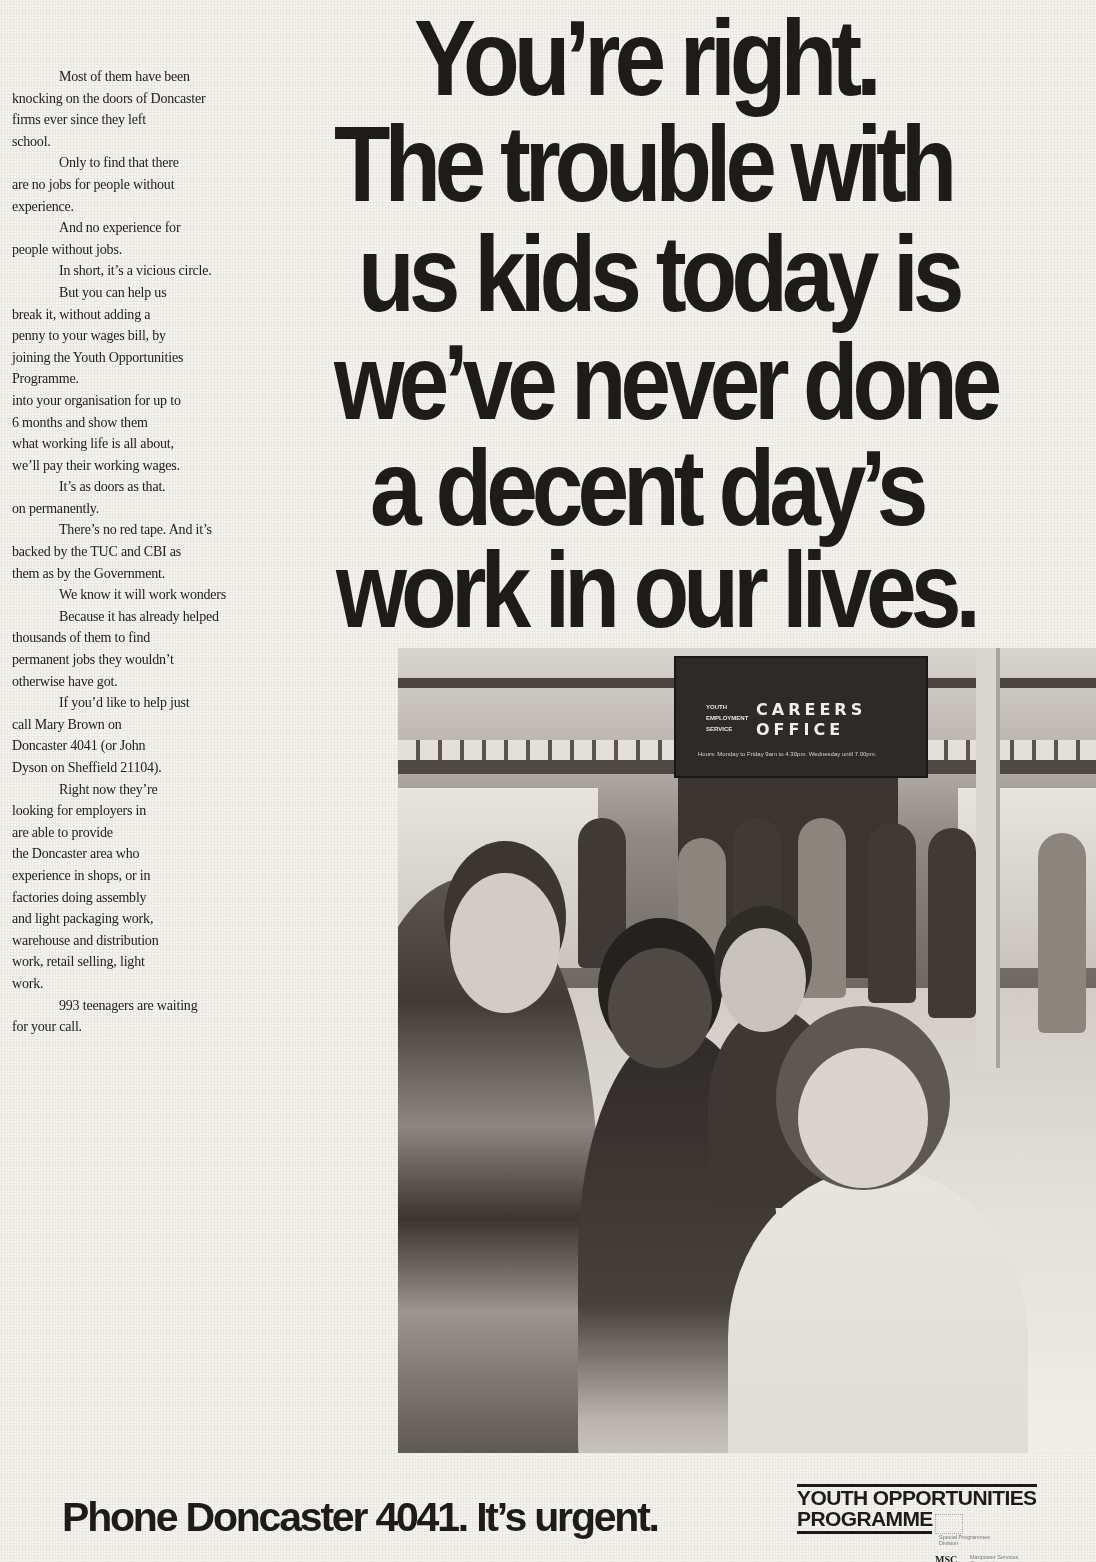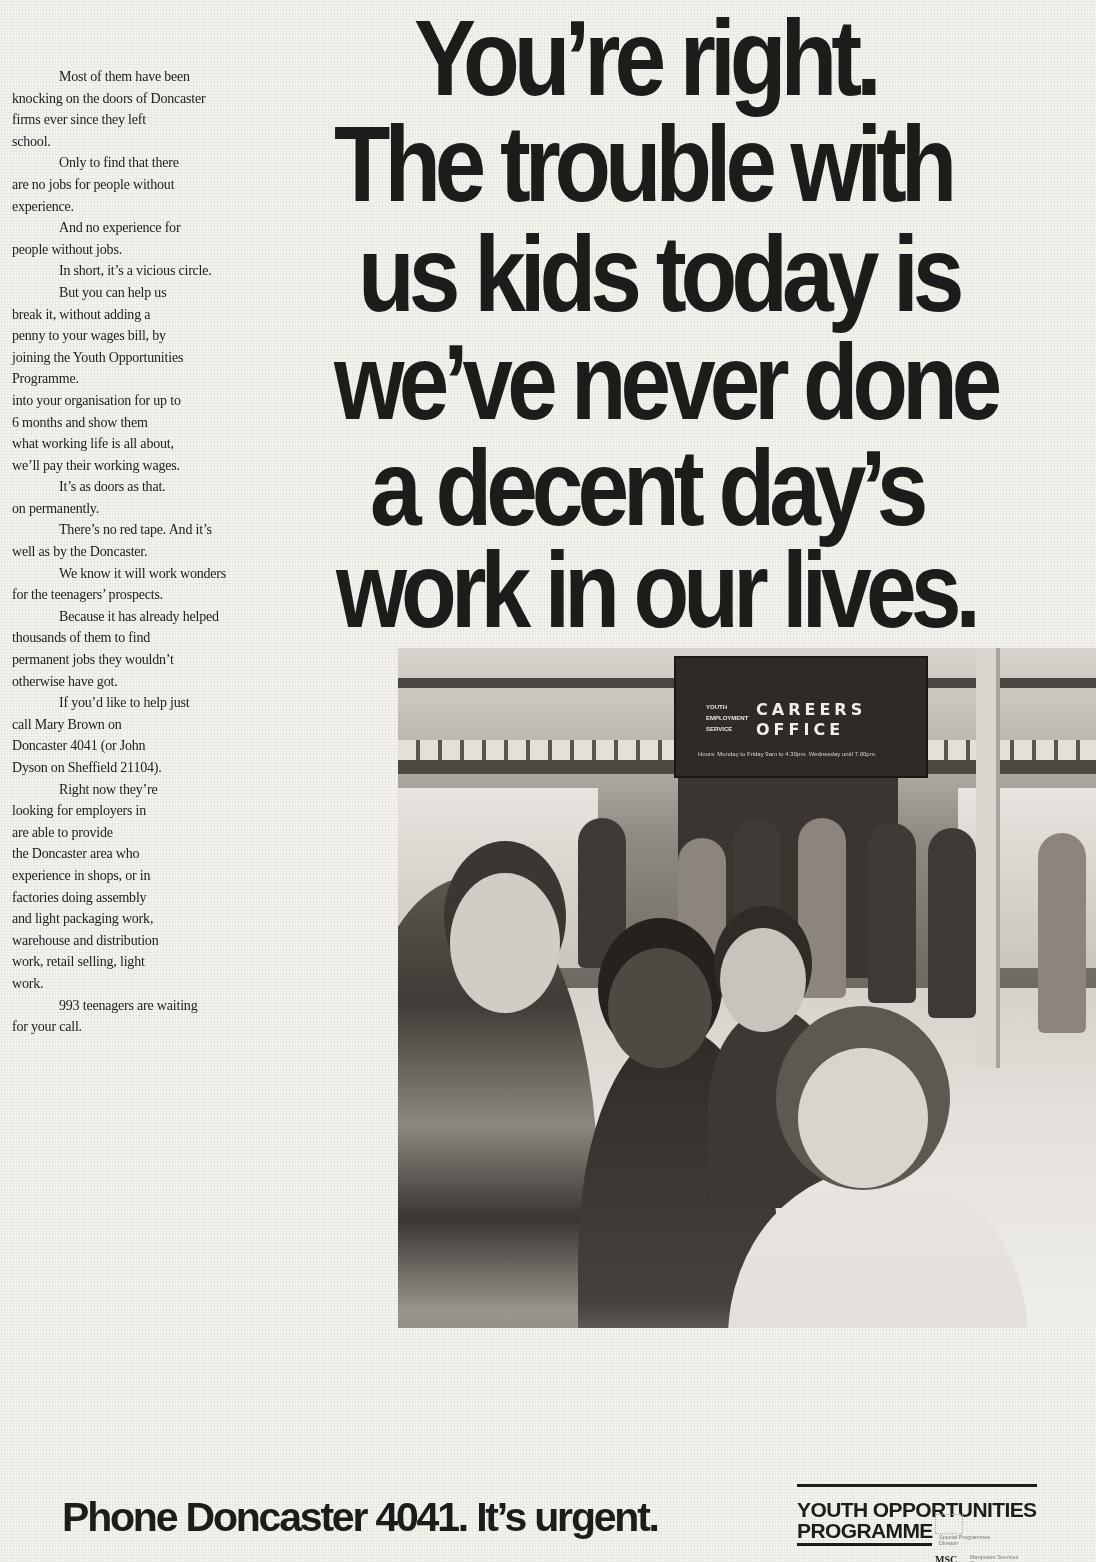--- a/index.html
+++ b/index.html
@@ -13,21 +13,21 @@
     letter-spacing:-0.2px;color:#232120;}
   .copy p{margin:0;}
   .copy .ind{text-indent:47px;}
   
   .headline{position:absolute;left:326px;top:0;width:770px;
     font-family:"Liberation Sans","DejaVu Sans",sans-serif;font-weight:700;
     color:#1e1c1a;}
   .hl{position:absolute;white-space:nowrap;font-size:104px;line-height:104px;letter-spacing:-6px;
     transform-origin:left top;}
   
-  .photo{position:absolute;left:398px;top:648px;width:698px;height:680px;overflow:hidden;
+  .photo{position:absolute;left:398px;top:648px;width:698px;height:805px;overflow:hidden;
     background:linear-gradient(180deg,#bdb9b2 0%,#a8a39c 18%,#cfcbc4 40%,#e4e1dc 70%,#f0eee9 100%);}
   .photo .storefront{position:absolute;left:0;top:0;width:100%;height:340px;
     background:linear-gradient(180deg,#d8d5cf 0%,#b9b5ae 30%,#8f8a83 55%,#6d6861 100%);}
   .photo .ledge{position:absolute;left:0;top:30px;width:100%;height:10px;background:#4a4540;}
   .photo .frieze{position:absolute;left:0;top:92px;width:100%;height:20px;
     background:repeating-linear-gradient(90deg,#e3e0da 0 18px,#5a554f 18px 22px);}
   .photo .frieze2{position:absolute;left:0;top:112px;width:100%;height:14px;background:#4e4943;}
   .photo .pillar{position:absolute;left:578px;top:0;width:24px;height:420px;background:#d9d6d0;
     box-shadow:inset -4px 0 0 #aaa59e;}
   .sign{position:absolute;left:276px;top:8px;width:250px;height:118px;background:#2e2a27;
@@ -45,21 +45,21 @@
   .teen{position:absolute;border-radius:50% 50% 10% 10%;}
   .head{position:absolute;border-radius:50%;}
   
   .tagline{position:absolute;left:62px;top:1494px;font-family:Liberation Sans, sans-serif;
     font-weight:700;font-size:41px;letter-spacing:-2.2px;color:#1e1c1a;white-space:nowrap;}
   .logo{position:absolute;left:797px;top:1484px;width:240px;}
   .logo .rule{height:3px;background:#1e1c1a;width:240px;}
   .logo .rule.bottom{width:135px;margin-top:2px;}
   .logo .l1,.logo .l2{font-family:"Liberation Sans","DejaVu Sans",sans-serif;font-weight:700;
     font-size:21px;line-height:21px;letter-spacing:-0.6px;color:#1e1c1a;white-space:nowrap;}
-  .logo .l1{margin-top:12px;}
+  .logo .l1{margin-top:0;}
   .logo .boxes{position:absolute;left:138px;top:30px;width:105px;}
   .logo .box{width:26px;height:18px;border:1px dotted #aaa;display:inline-block;vertical-align:top;}
   .logo .msc{font-family:"Liberation Serif",serif;font-weight:700;font-size:10px;color:#1e1c1a;
     display:inline-block;width:27px;vertical-align:top;}
   .logo .tiny{display:inline-block;font-family:"Liberation Sans",sans-serif;font-size:5.5px;
     line-height:6px;color:#777;vertical-align:top;margin-left:4px;width:70px;}
 </style>
 </head>
 <body>
 
@@ -90,23 +90,23 @@
       <p class="">penny to your wages bill, by</p>
       <p class="">joining the Youth Opportunities</p>
       <p class="">Programme.</p>
       <p class="">into your organisation for up to</p>
       <p class="">6 months and show them</p>
       <p class="">what working life is all about,</p>
       <p class="">we’ll pay their working wages.</p>
       <p class="ind">It’s as doors as that.</p>
       <p class="">on permanently.</p>
       <p class="ind">There’s no red tape. And it’s</p>
-      <p class="">well as by the Doncaster.</p>
+      <p class="">backed by the TUC and CBI as</p>
+      <p class="">them as by the Government.</p>
       <p class="ind">We know it will work wonders</p>
-      <p class="">for the teenagers’ prospects.</p>
       <p class="ind">Because it has already helped</p>
       <p class="">thousands of them to find</p>
       <p class="">permanent jobs they wouldn’t</p>
       <p class="">otherwise have got.</p>
       <p class="ind">If you’d like to help just</p>
       <p class="">call Mary Brown on</p>
       <p class="">Doncaster 4041 (or John</p>
       <p class="">Dyson on Sheffield 21104).</p>
       <p class="ind">Right now they’re</p>
       <p class="">looking for employers in</p>

